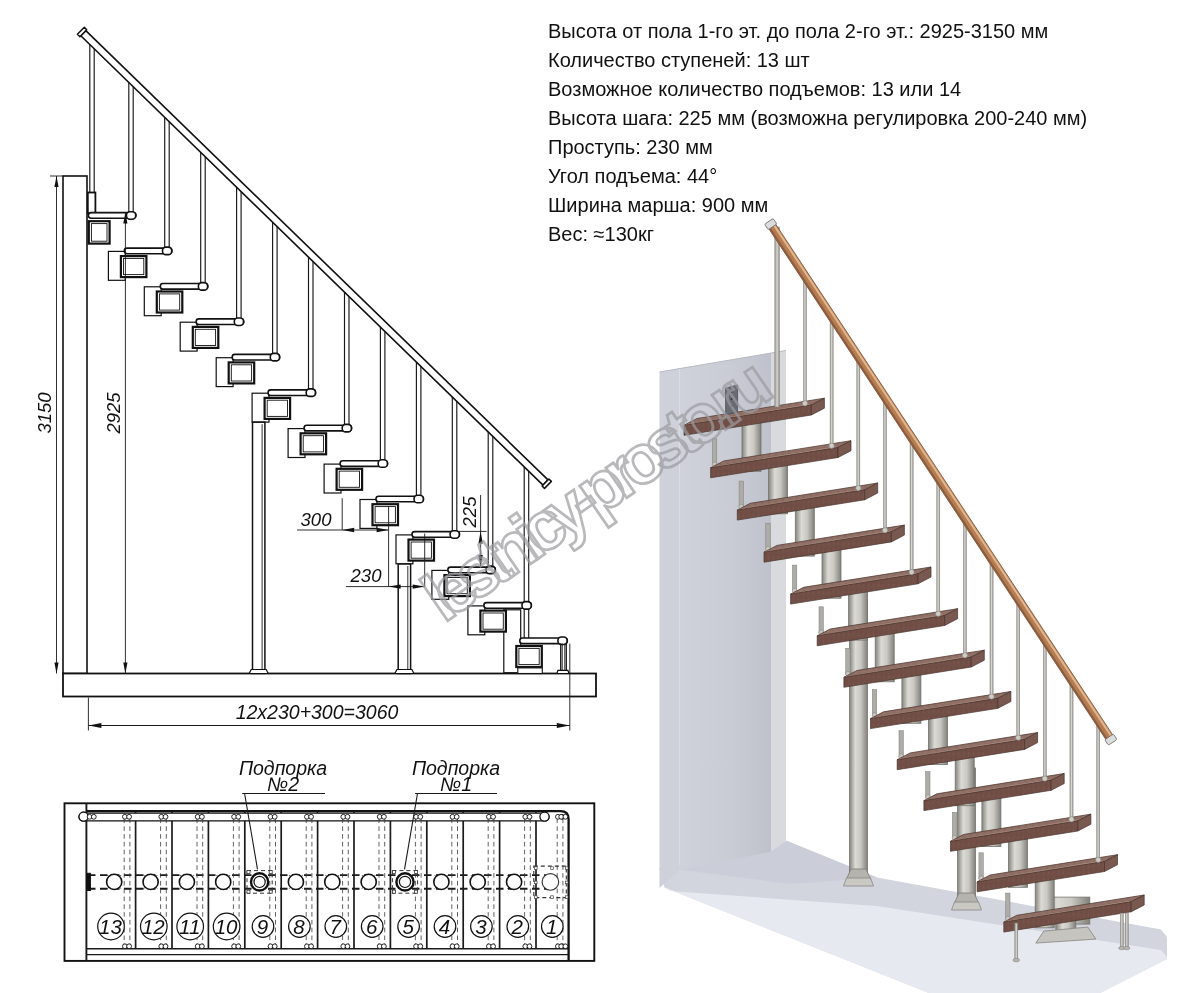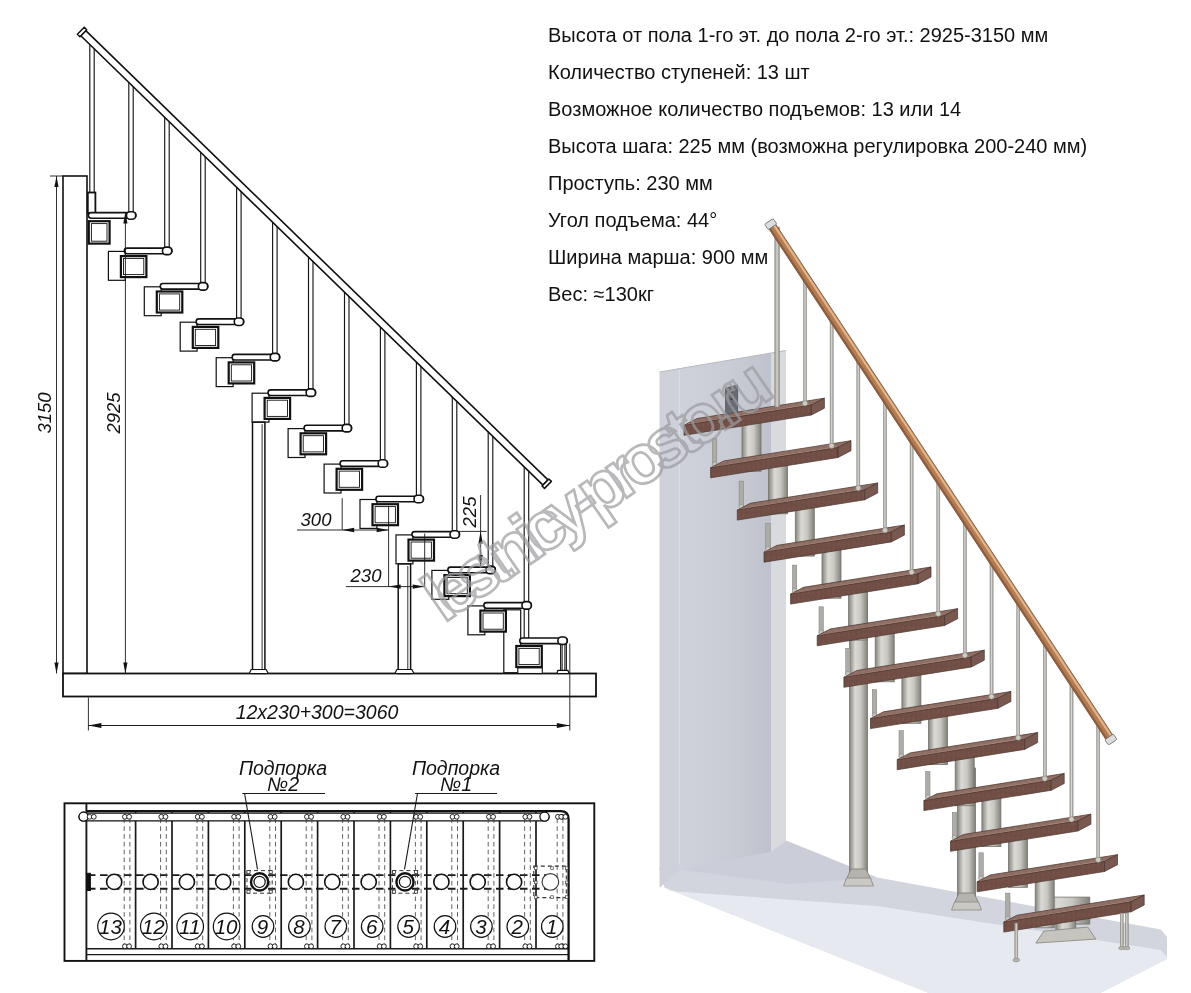--- a/index.html
+++ b/index.html
@@ -1,16 +1,16 @@
 <!DOCTYPE html>
 <html><head><meta charset="utf-8"><style>
 html,body{margin:0;padding:0;background:#fff;}
 #page{position:relative;width:1191px;height:993px;background:#fff;overflow:hidden;
 font-family:"Liberation Sans",sans-serif;}
-#specs{position:absolute;left:548px;top:17px;font-size:20px;line-height:37px;color:#111;white-space:nowrap;}
+#specs{position:absolute;left:548px;top:17px;font-size:20px;line-height:29px;color:#111;white-space:nowrap;}
 svg{position:absolute;left:0;top:0;}
 svg text{font-family:"Liberation Sans",sans-serif;}
 </style></head>
 <body>
 <div id="page">
 <svg width="1191" height="993" viewBox="0 0 1191 993">
 <rect x="63.0" y="176.0" width="24.0" height="497.5" fill="#fff" stroke="#111" stroke-width="1.6"></rect>
 <rect x="63.0" y="673.5" width="533.0" height="23.0" fill="#fff" stroke="#111" stroke-width="1.8"></rect>
 <line x1="89.8" y1="41.7" x2="89.8" y2="216.6" stroke="#161616" stroke-width="1.15" stroke-linecap="butt"></line>
 <line x1="94.2" y1="41.7" x2="94.2" y2="216.6" stroke="#161616" stroke-width="1.15" stroke-linecap="butt"></line>

